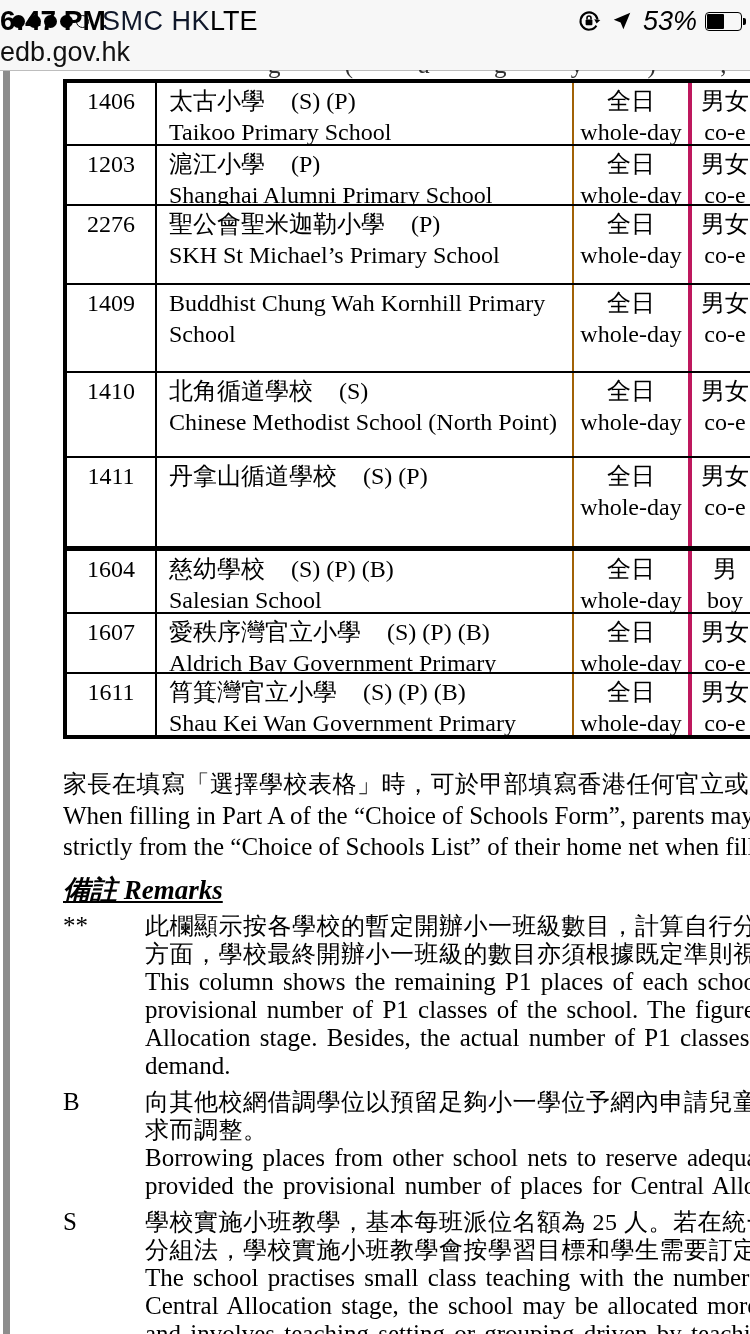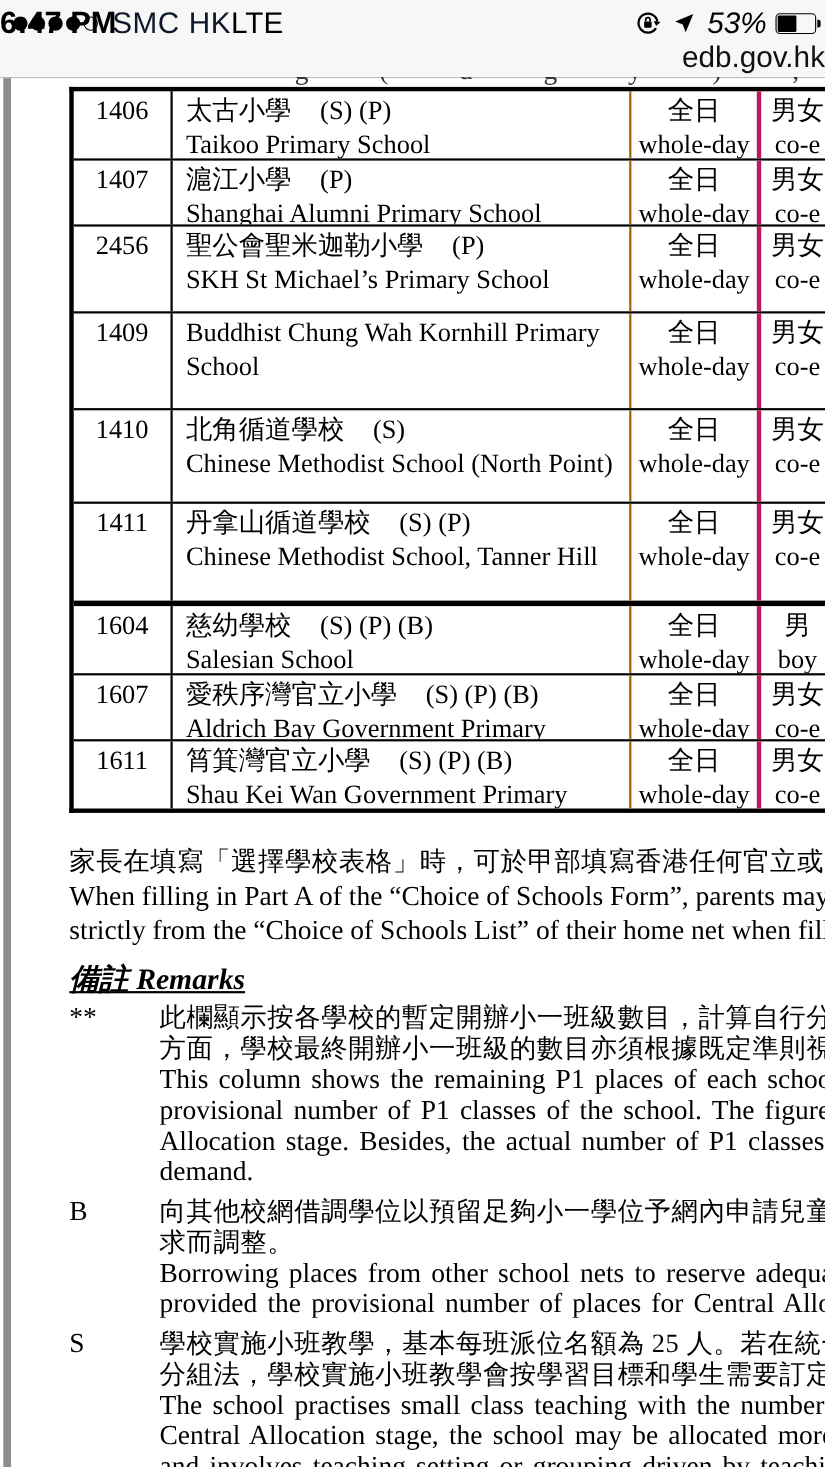--- a/index.html
+++ b/index.html
@@ -26,21 +26,21 @@
   .sb-carrier{font-size:27px;color:#0f172a;margin-right:0;letter-spacing:0.5px;}
   .sb-lte{font-size:27px;color:#000;}
   .sb-time{position:absolute;left:0;right:0;top:0;text-align:left;font-size:28px;font-weight:bold;color:#000;line-height:32px;}
   .sb-right{position:absolute;right:8px;top:0;display:flex;align-items:center;height:32px;}
   .sb-pct{font-size:27px;margin:0 8px 0 10px;font-style:italic;}
   .battery{position:relative;width:37px;height:19px;border:1.5px solid #000;border-radius:4px;box-sizing:border-box;}
   .battery .fill{position:absolute;left:1px;top:1px;bottom:1px;background:#000;border-radius:1px;}
   .battery .nub{position:absolute;right:-5px;top:5px;width:3px;height:7px;background:#000;border-radius:0 2px 2px 0;}
   .sb-icon{display:block;margin-left:10px;}
   .sb-domain{
-    position:absolute;left:0;top:36px;width:750px;text-align:right;
+    position:absolute;left:0;top:36px;width:750px;text-align:left;
     font-size:27px;color:#111;line-height:32px;
   }
   
   .page-edge{position:absolute;left:3px;top:71px;width:7px;height:1263px;background:#8d8d8d;}
   .fragment-clip{position:absolute;left:268px;top:70px;width:482px;height:9px;overflow:hidden;color:#333;}
   .fragment-clip span{display:block;margin-top:-19px;font-size:25px;letter-spacing:16px;word-spacing:26px;white-space:nowrap;}
   
   .schooltable{
     position:absolute;left:63px;top:79px;width:701px;
     border-top:4px solid #000;border-left:4px solid #000;border-bottom:4px solid #000;
@@ -124,36 +124,36 @@
       <div class="cell c3">
         <div>全日</div>
         <div>whole-day</div>
       </div>
       <div class="cell c4">
         <div>男女</div>
         <div>co-e</div>
       </div>
     </div>
     <div class="trow" style="height: 58px; border-top: 2px solid rgb(0, 0, 0);">
-      <div class="cell c1"><span>1407</span></div>
+      <div class="cell c1"><span>1203</span></div>
       <div class="cell c2">
         <div class="zhline"><span>滬江小學</span><span class="markers">(P)</span></div>
         <div>Shanghai Alumni Primary School</div>
       </div>
       <div class="cell c3">
         <div>全日</div>
         <div>whole-day</div>
       </div>
       <div class="cell c4">
         <div>男女</div>
         <div>co-e</div>
       </div>
     </div>
     <div class="trow" style="height: 77px; border-top: 2px solid rgb(0, 0, 0);">
-      <div class="cell c1"><span>2456</span></div>
+      <div class="cell c1"><span>2276</span></div>
       <div class="cell c2">
         <div class="zhline"><span>聖公會聖米迦勒小學</span><span class="markers">(P)</span></div>
         <div>SKH St Michael’s Primary School</div>
       </div>
       <div class="cell c3">
         <div>全日</div>
         <div>whole-day</div>
       </div>
       <div class="cell c4">
         <div>男女</div>
@@ -186,21 +186,20 @@
       </div>
       <div class="cell c4">
         <div>男女</div>
         <div>co-e</div>
       </div>
     </div>
     <div class="trow" style="height: 88px; border-top: 2px solid rgb(0, 0, 0);">
       <div class="cell c1"><span>1411</span></div>
       <div class="cell c2">
         <div class="zhline"><span>丹拿山循道學校</span><span class="markers">(S) (P)</span></div>
-        <div>Chinese Methodist School, Tanner Hill</div>
       </div>
       <div class="cell c3">
         <div>全日</div>
         <div>whole-day</div>
       </div>
       <div class="cell c4">
         <div>男女</div>
         <div>co-e</div>
       </div>
     </div>

